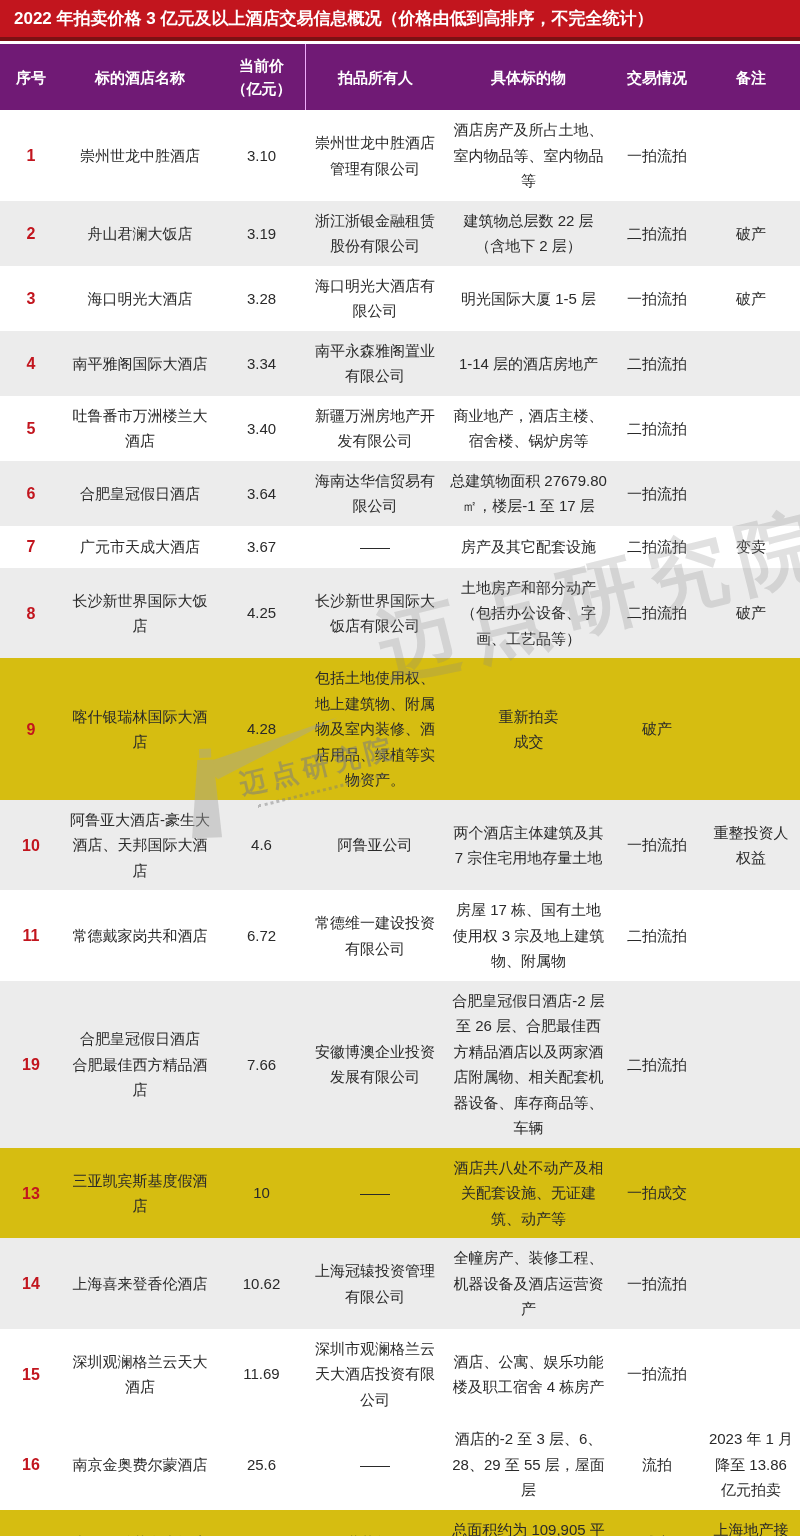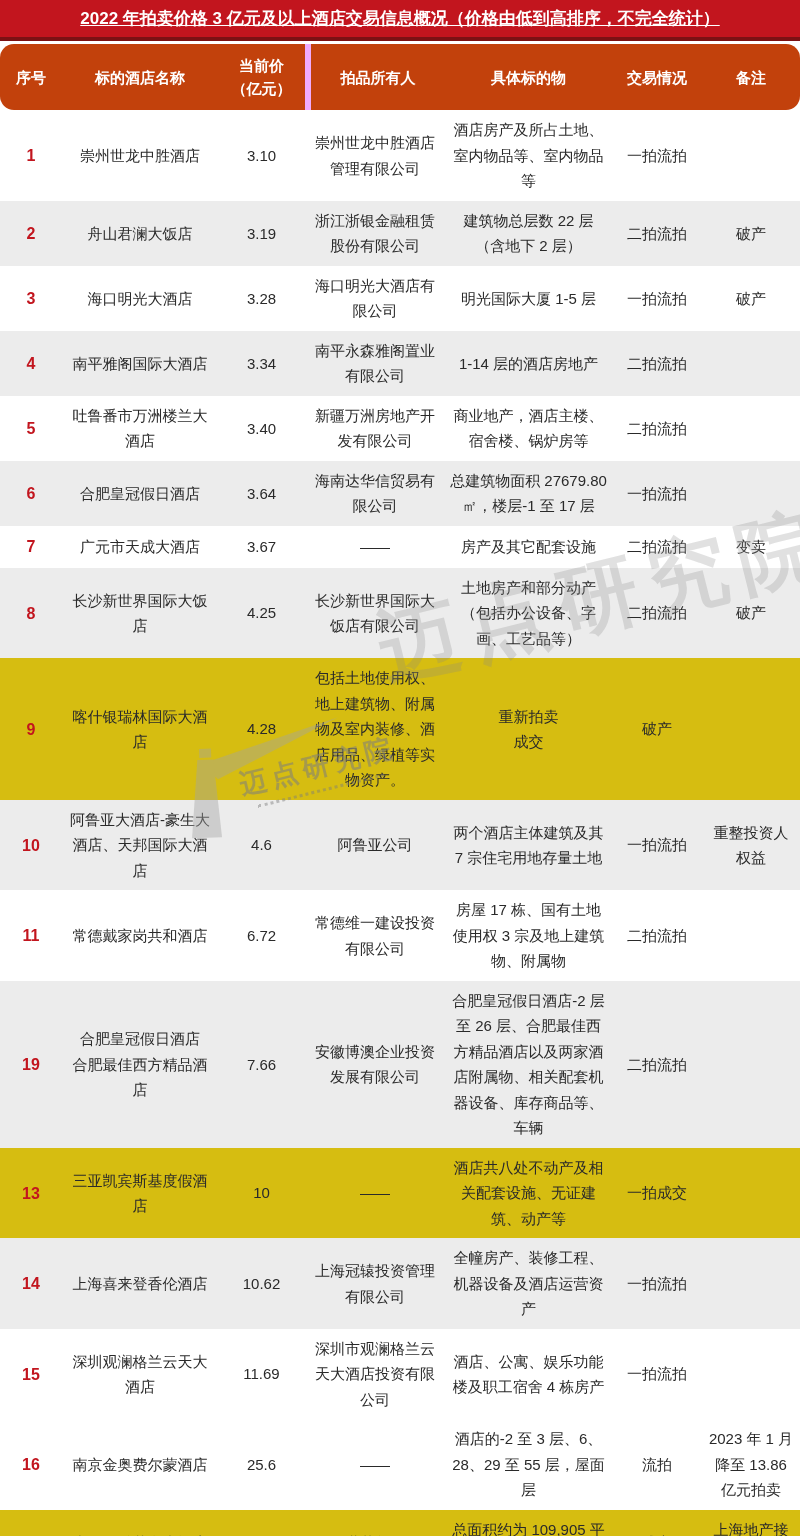--- a/index.html
+++ b/index.html
@@ -2,36 +2,35 @@
 <html><head>
 <meta charset="utf-8">
 <style>
   * { box-sizing: border-box; margin: 0; padding: 0; }
   body { background: #ffffff; font-family: "Liberation Sans", sans-serif; }
   .page {
     width: 800px; min-height: 1536px; margin: 0 auto; position: relative;
     background: #ffffff; overflow: hidden;
   }
   .titlebar {
-    background: #c2151e; color: #ffffff; text-align: center;
+    background: #c2151e; color: #ffffff; text-align: left;
     font-weight: bold; font-size: 17px; line-height: 1.35;
-    padding: 8px 14px 6px; border-bottom: 4px solid #7c1114; text-decoration: underline;
+    padding: 8px 14px 6px; border-bottom: 4px solid #7c1114;
   }
   .thead {
     display: grid; grid-template-columns: 62px 156px 87px 140px 167px 90px 98px;
-    background: #c2410c; color: #ffffff; font-weight: bold; font-size: 15px;
+    background: #701a75; color: #ffffff; font-weight: bold; font-size: 15px;
     margin-top: 3px;
-    border-radius: 14px;
   }
   .hcell {
     display: flex; align-items: center; justify-content: center;
     text-align: center; padding: 10px 4px; min-height: 62px;
     white-space: pre-line; line-height: 1.55;
   }
-  .hcell.div-left { border-left: 6px solid #f0abfc; }
+  .hcell.div-left { border-left: 1px solid #f0abfc; }
   .rows { width: 100%; }
   .row {
     display: grid; grid-template-columns: 62px 156px 87px 140px 167px 90px 98px;
     font-size: 15px; color: #2a2a2a; line-height: 1.7; background: #ffffff;
   }
   .row > div {
     display: flex; align-items: center; justify-content: center;
     text-align: center; padding: 7px 5px; min-height: 42px;
     white-space: pre-line;
   }

